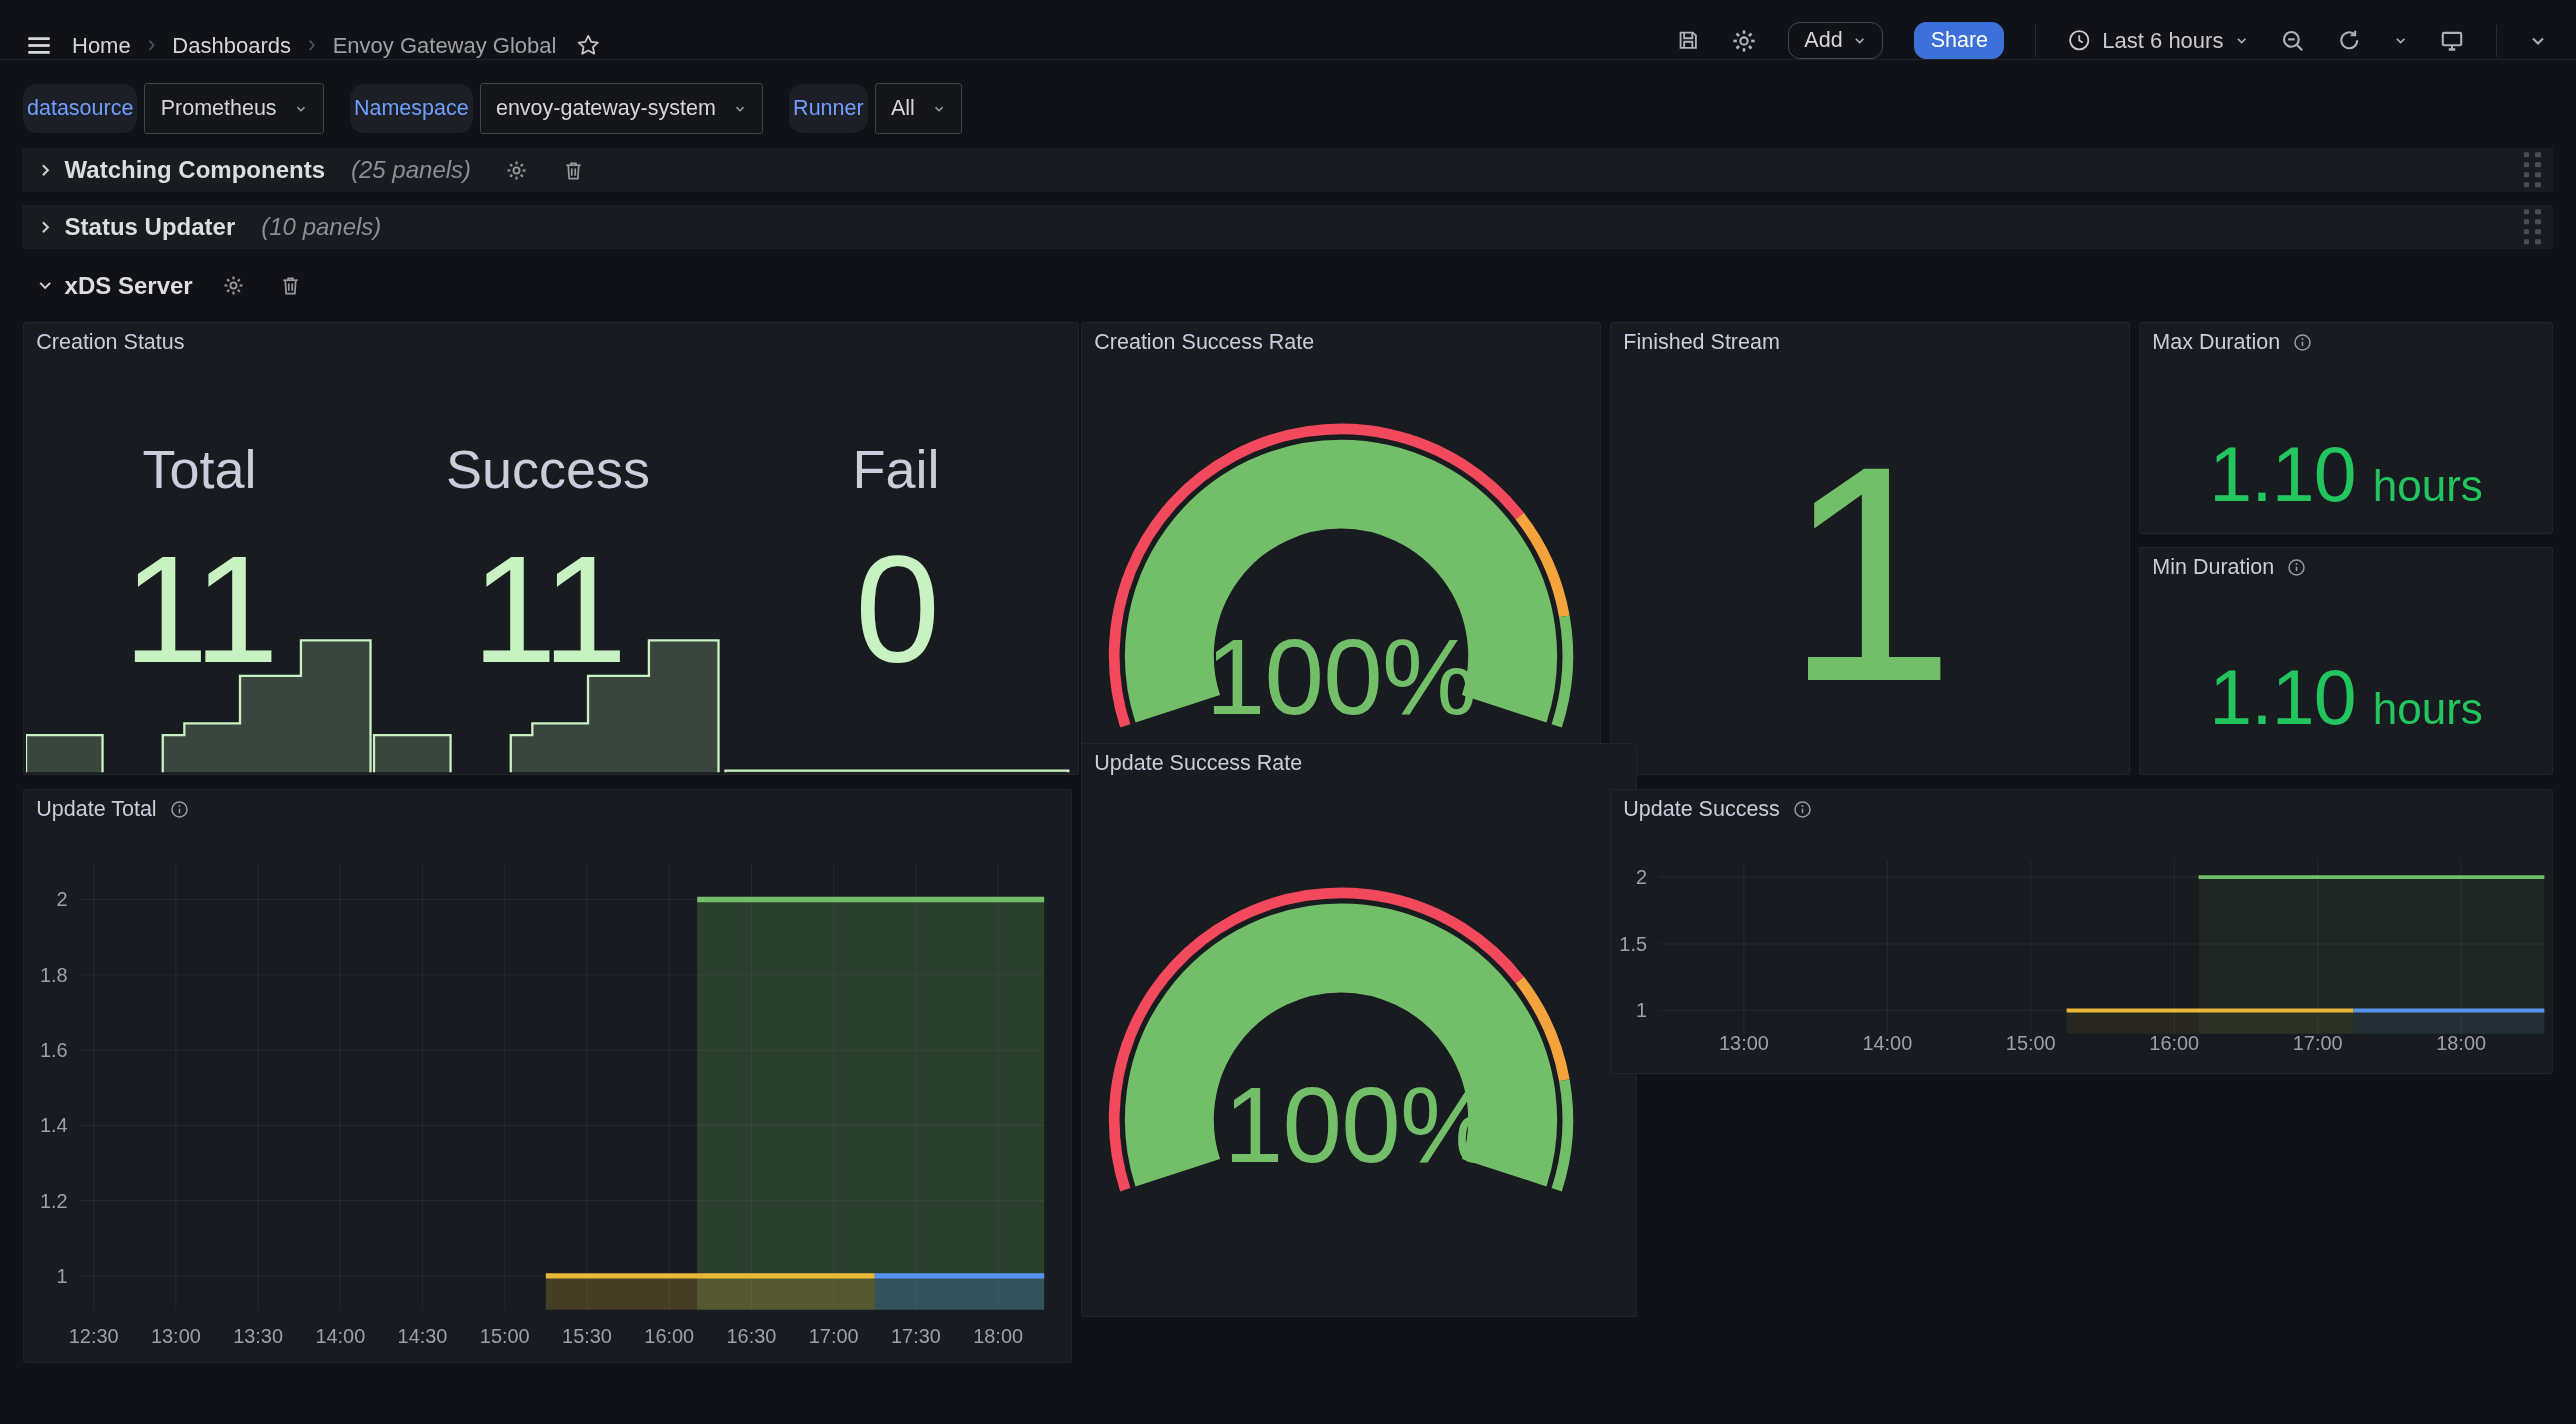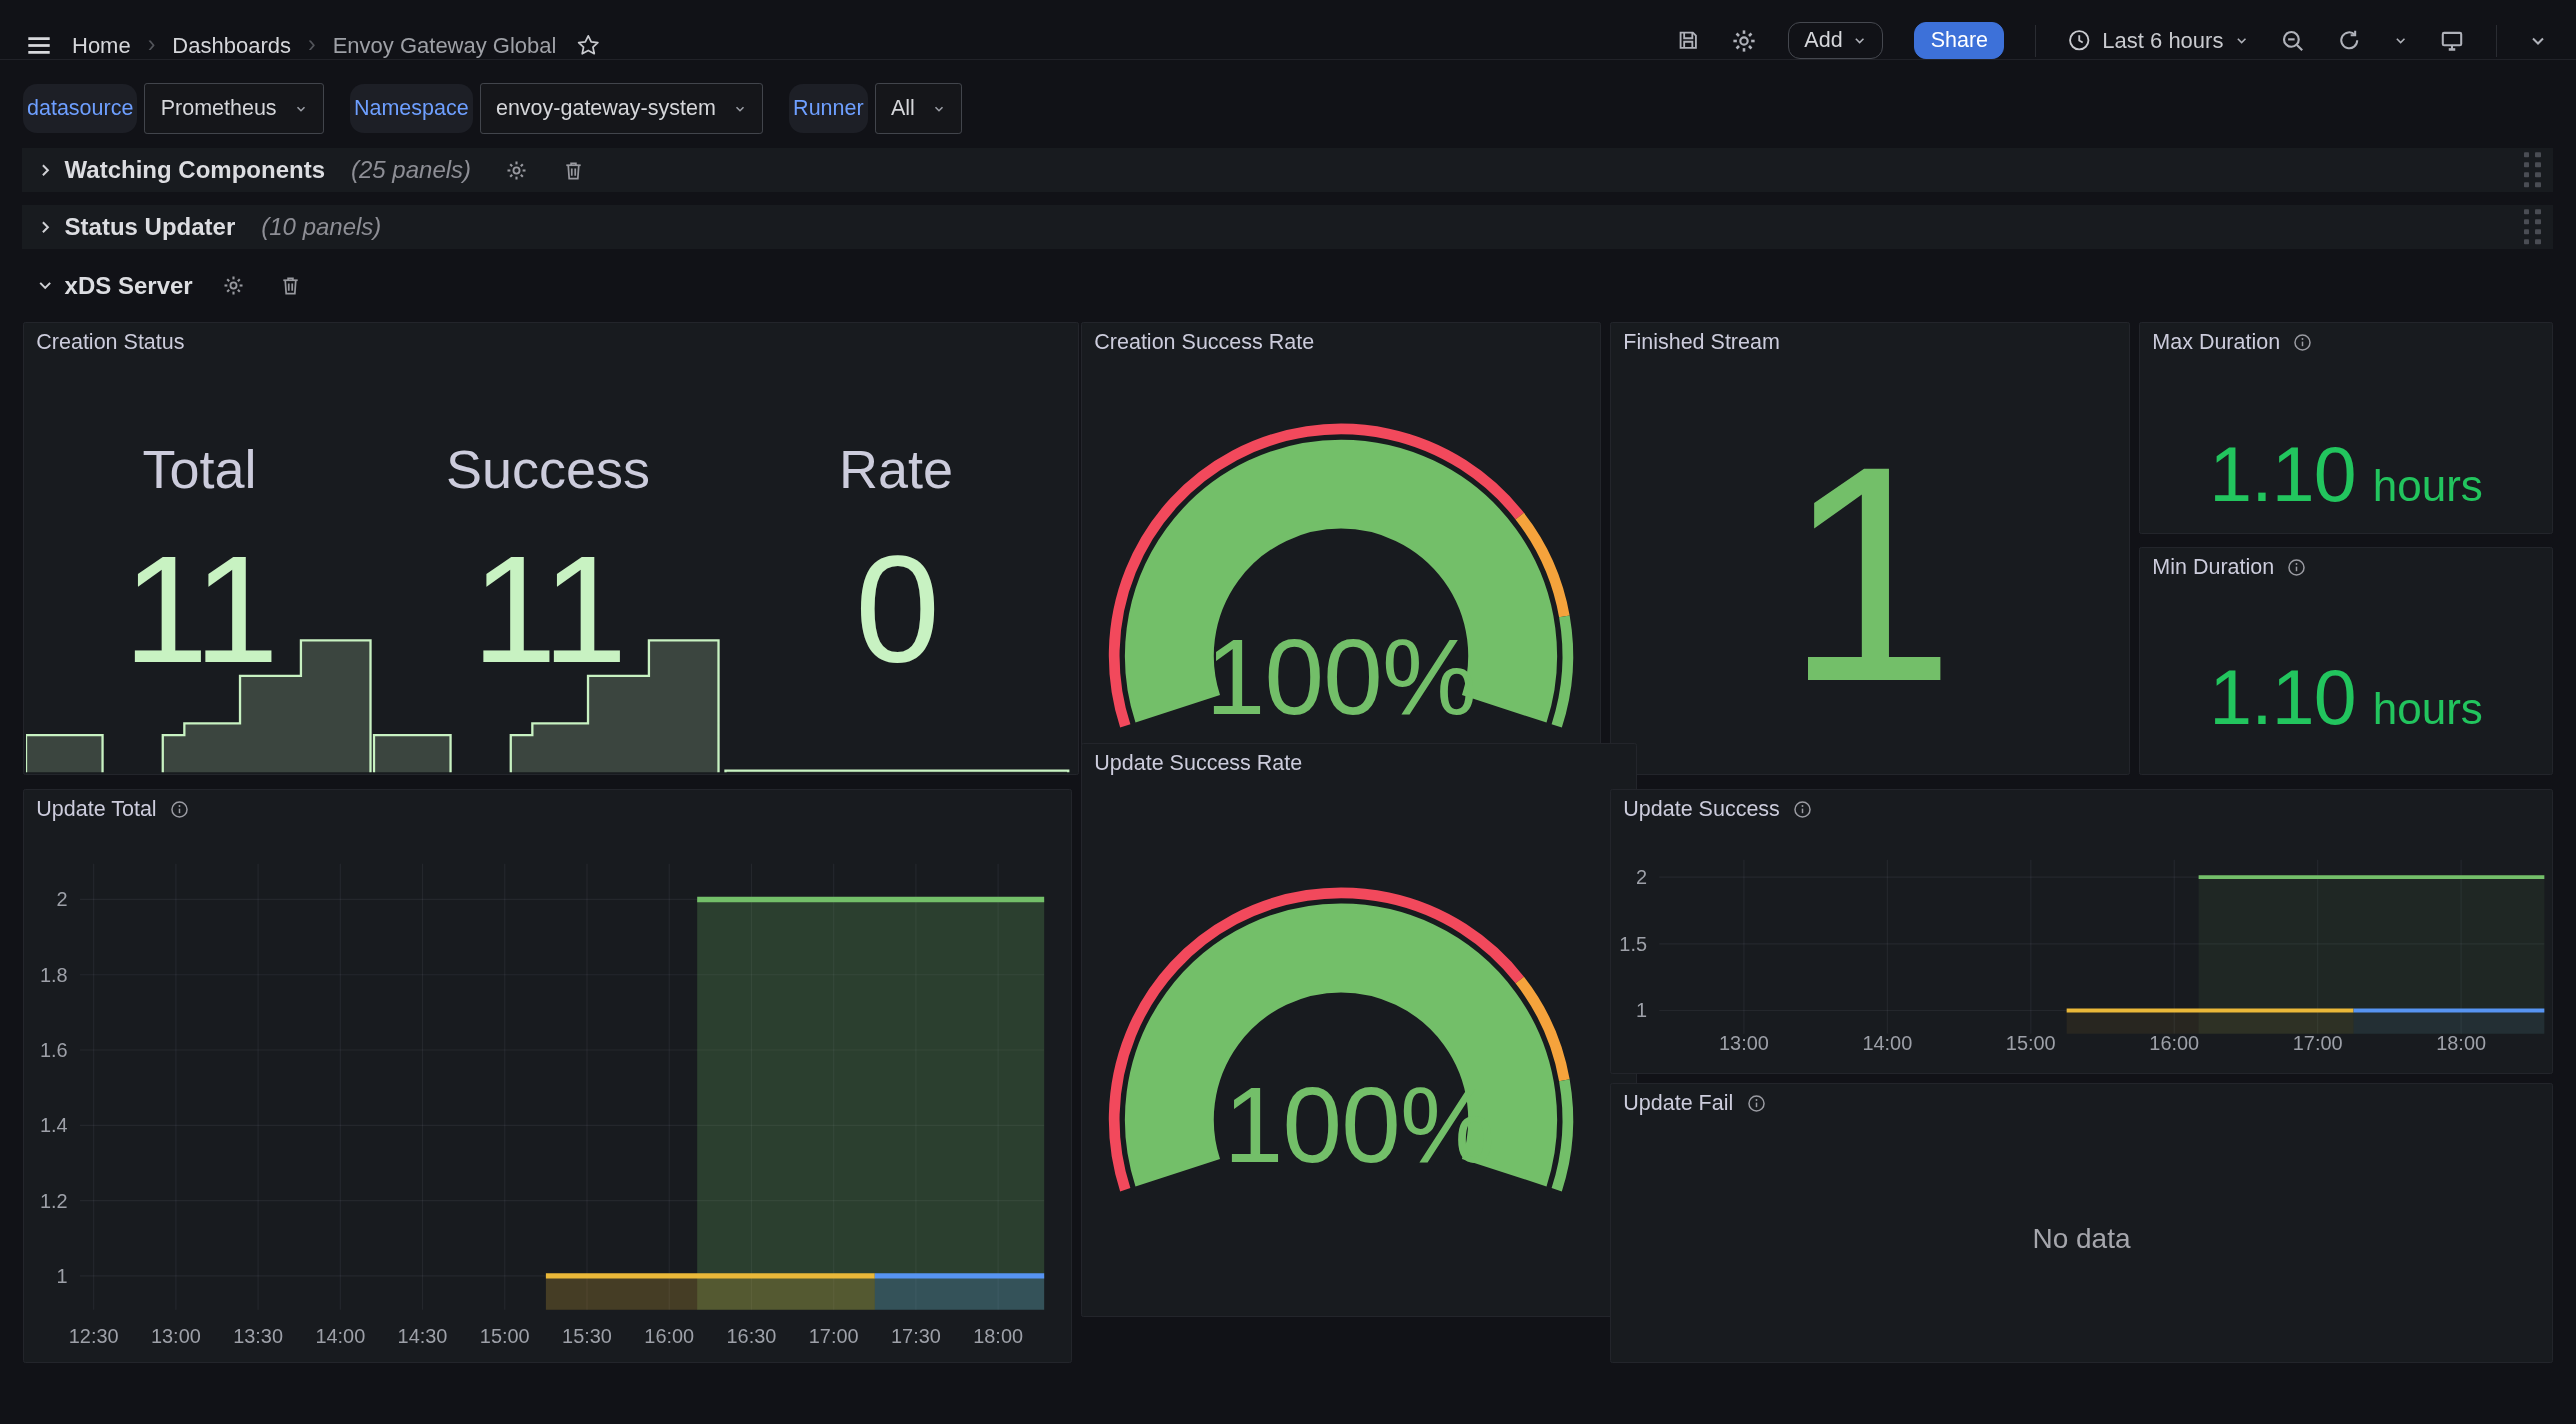--- a/index.html
+++ b/index.html
@@ -291,21 +291,21 @@
       </div>
     <div class="stat-col" style="left:1.5px;">
       <div class="stat-label">Total</div>
       <div class="stat-value">11</div>
     </div>
     <div class="stat-col" style="left:350px;">
       <div class="stat-label">Success</div>
       <div class="stat-value">11</div>
     </div>
     <div class="stat-col" style="left:698px;">
-      <div class="stat-label">Rate</div>
+      <div class="stat-label">Fail</div>
       <div class="stat-value">0</div>
     </div>
     <div class="spark-host">
         <svg width="1044" height="138" viewBox="0 0 1362 180">
           <path d="M 0 179 L 0 130.63636363636363 L 99.88 130.63636363636363 L 99.88 179 Z" fill="#C8F2C2" fill-opacity="0.2" stroke="none"></path>
           <path d="M 0 179 L 0 130.63636363636363 L 99.88 130.63636363636363 L 99.88 179" fill="none" stroke="#C8F2C2" stroke-width="3"></path>
           <path d="M 178.422 179 L 178.422 130.63636363636363 L 206.57 130.63636363636363 L 206.57 115.18181818181819 L 279.21 115.18181818181819 L 279.21 53.36363636363636 L 358.66 53.36363636363636 L 358.66 7 L 449.46 7 L 449.46 179 Z" fill="#C8F2C2" fill-opacity="0.2" stroke="none"></path>
           <path d="M 178.422 179 L 178.422 130.63636363636363 L 206.57 130.63636363636363 L 206.57 115.18181818181819 L 279.21 115.18181818181819 L 279.21 53.36363636363636 L 358.66 53.36363636363636 L 358.66 7 L 449.46 7 L 449.46 179" fill="none" stroke="#C8F2C2" stroke-width="3"></path>
           <path d="M 454 179 L 454 130.63636363636363 L 553.88 130.63636363636363 L 553.88 179 Z" fill="#C8F2C2" fill-opacity="0.2" stroke="none"></path>
           <path d="M 454 179 L 454 130.63636363636363 L 553.88 130.63636363636363 L 553.88 179" fill="none" stroke="#C8F2C2" stroke-width="3"></path>
@@ -473,26 +473,15 @@
           <text x="173.44570502431117" y="339" text-anchor="middle" fill="#9DA0A8" font-size="26">13:00</text>
           <text x="360.64181523500815" y="339" text-anchor="middle" fill="#9DA0A8" font-size="26">14:00</text>
           <text x="547.8379254457052" y="339" text-anchor="middle" fill="#9DA0A8" font-size="26">15:00</text>
           <text x="735.0340356564021" y="339" text-anchor="middle" fill="#9DA0A8" font-size="26">16:00</text>
           <text x="922.230145867099" y="339" text-anchor="middle" fill="#9DA0A8" font-size="26">17:00</text>
           <text x="1109.426256077796" y="339" text-anchor="middle" fill="#9DA0A8" font-size="26">18:00</text>
         </svg>
       </div>
   </div>
 
-  <div class="panel" style="left:1610px;top:1083px;width:941px;height:278px;">
-    <div class="ptitle">
-      <span>Update Fail</span>
-      <svg width="21" height="21" viewBox="0 0 24 24" fill="none" stroke="#9A9BA2" stroke-width="1.7">
-          <circle cx="12" cy="12" r="8.6"></circle>
-          <line x1="12" y1="11" x2="12" y2="16.2"></line>
-          <circle cx="12" cy="7.9" r="1.1" fill="#9A9BA2" stroke="none"></circle>
-        </svg>
-    </div>
-    <div class="nodata">No data</div>
-  </div>
 
 </div>
 
 
 </body></html>

